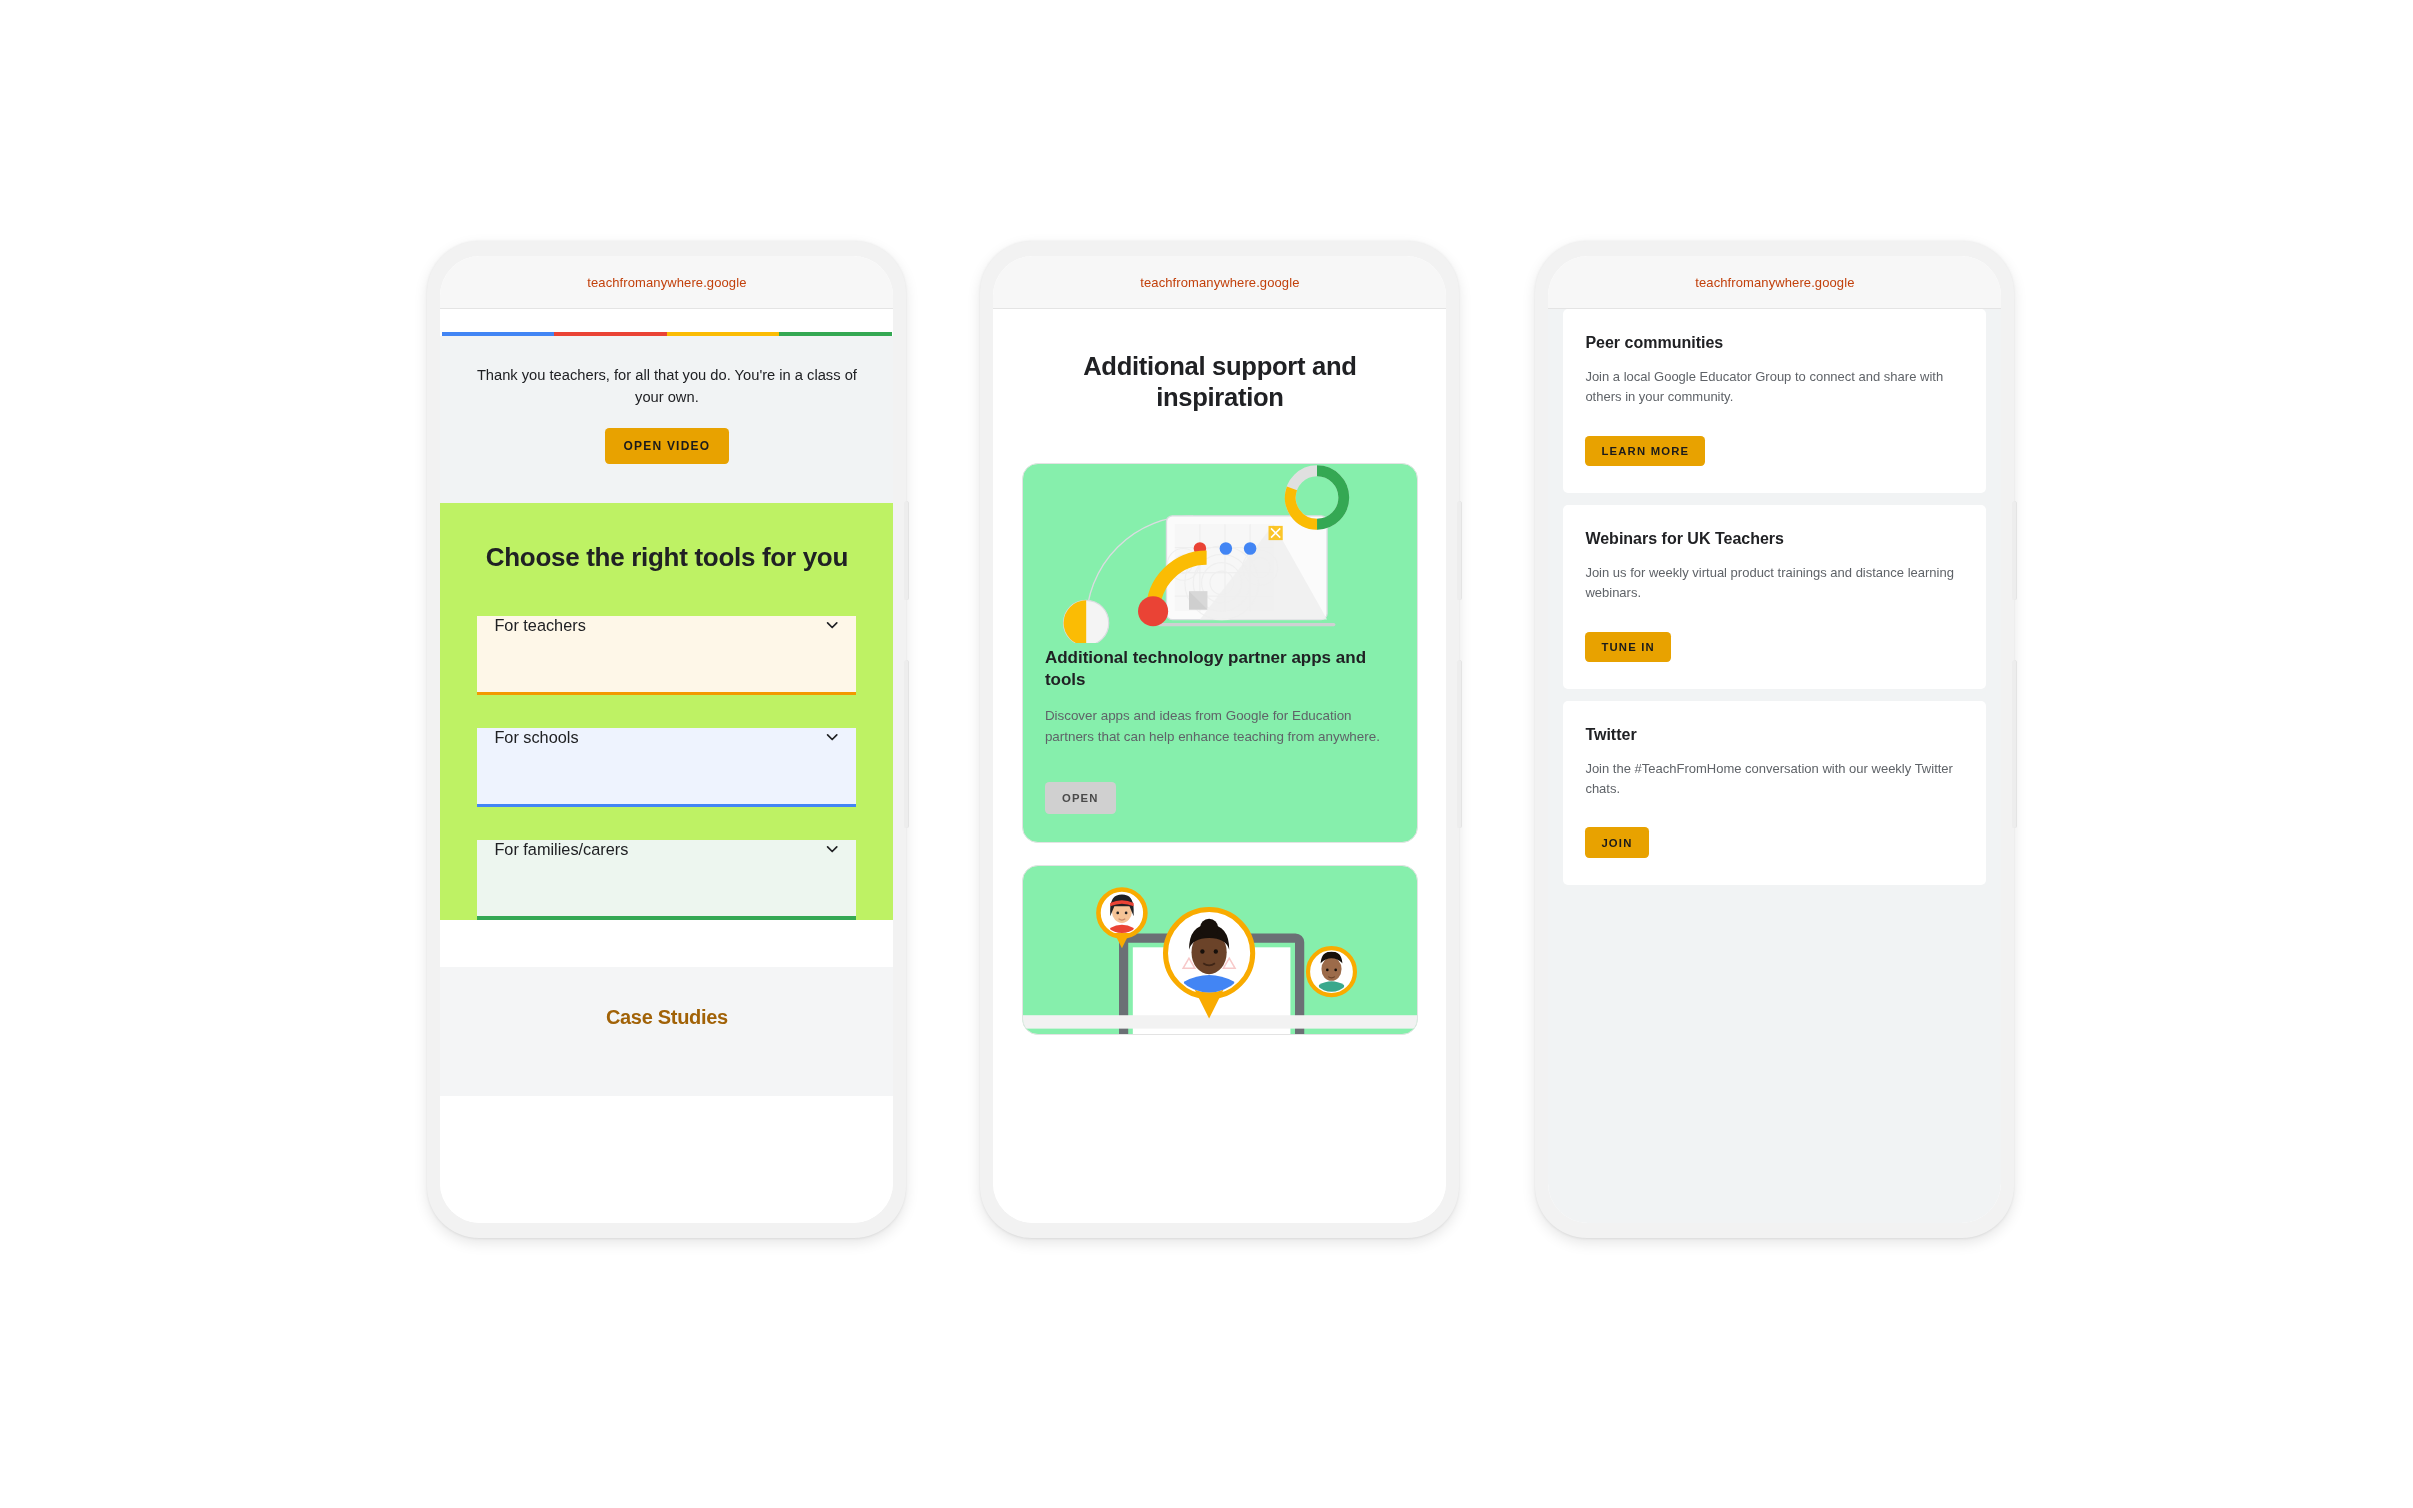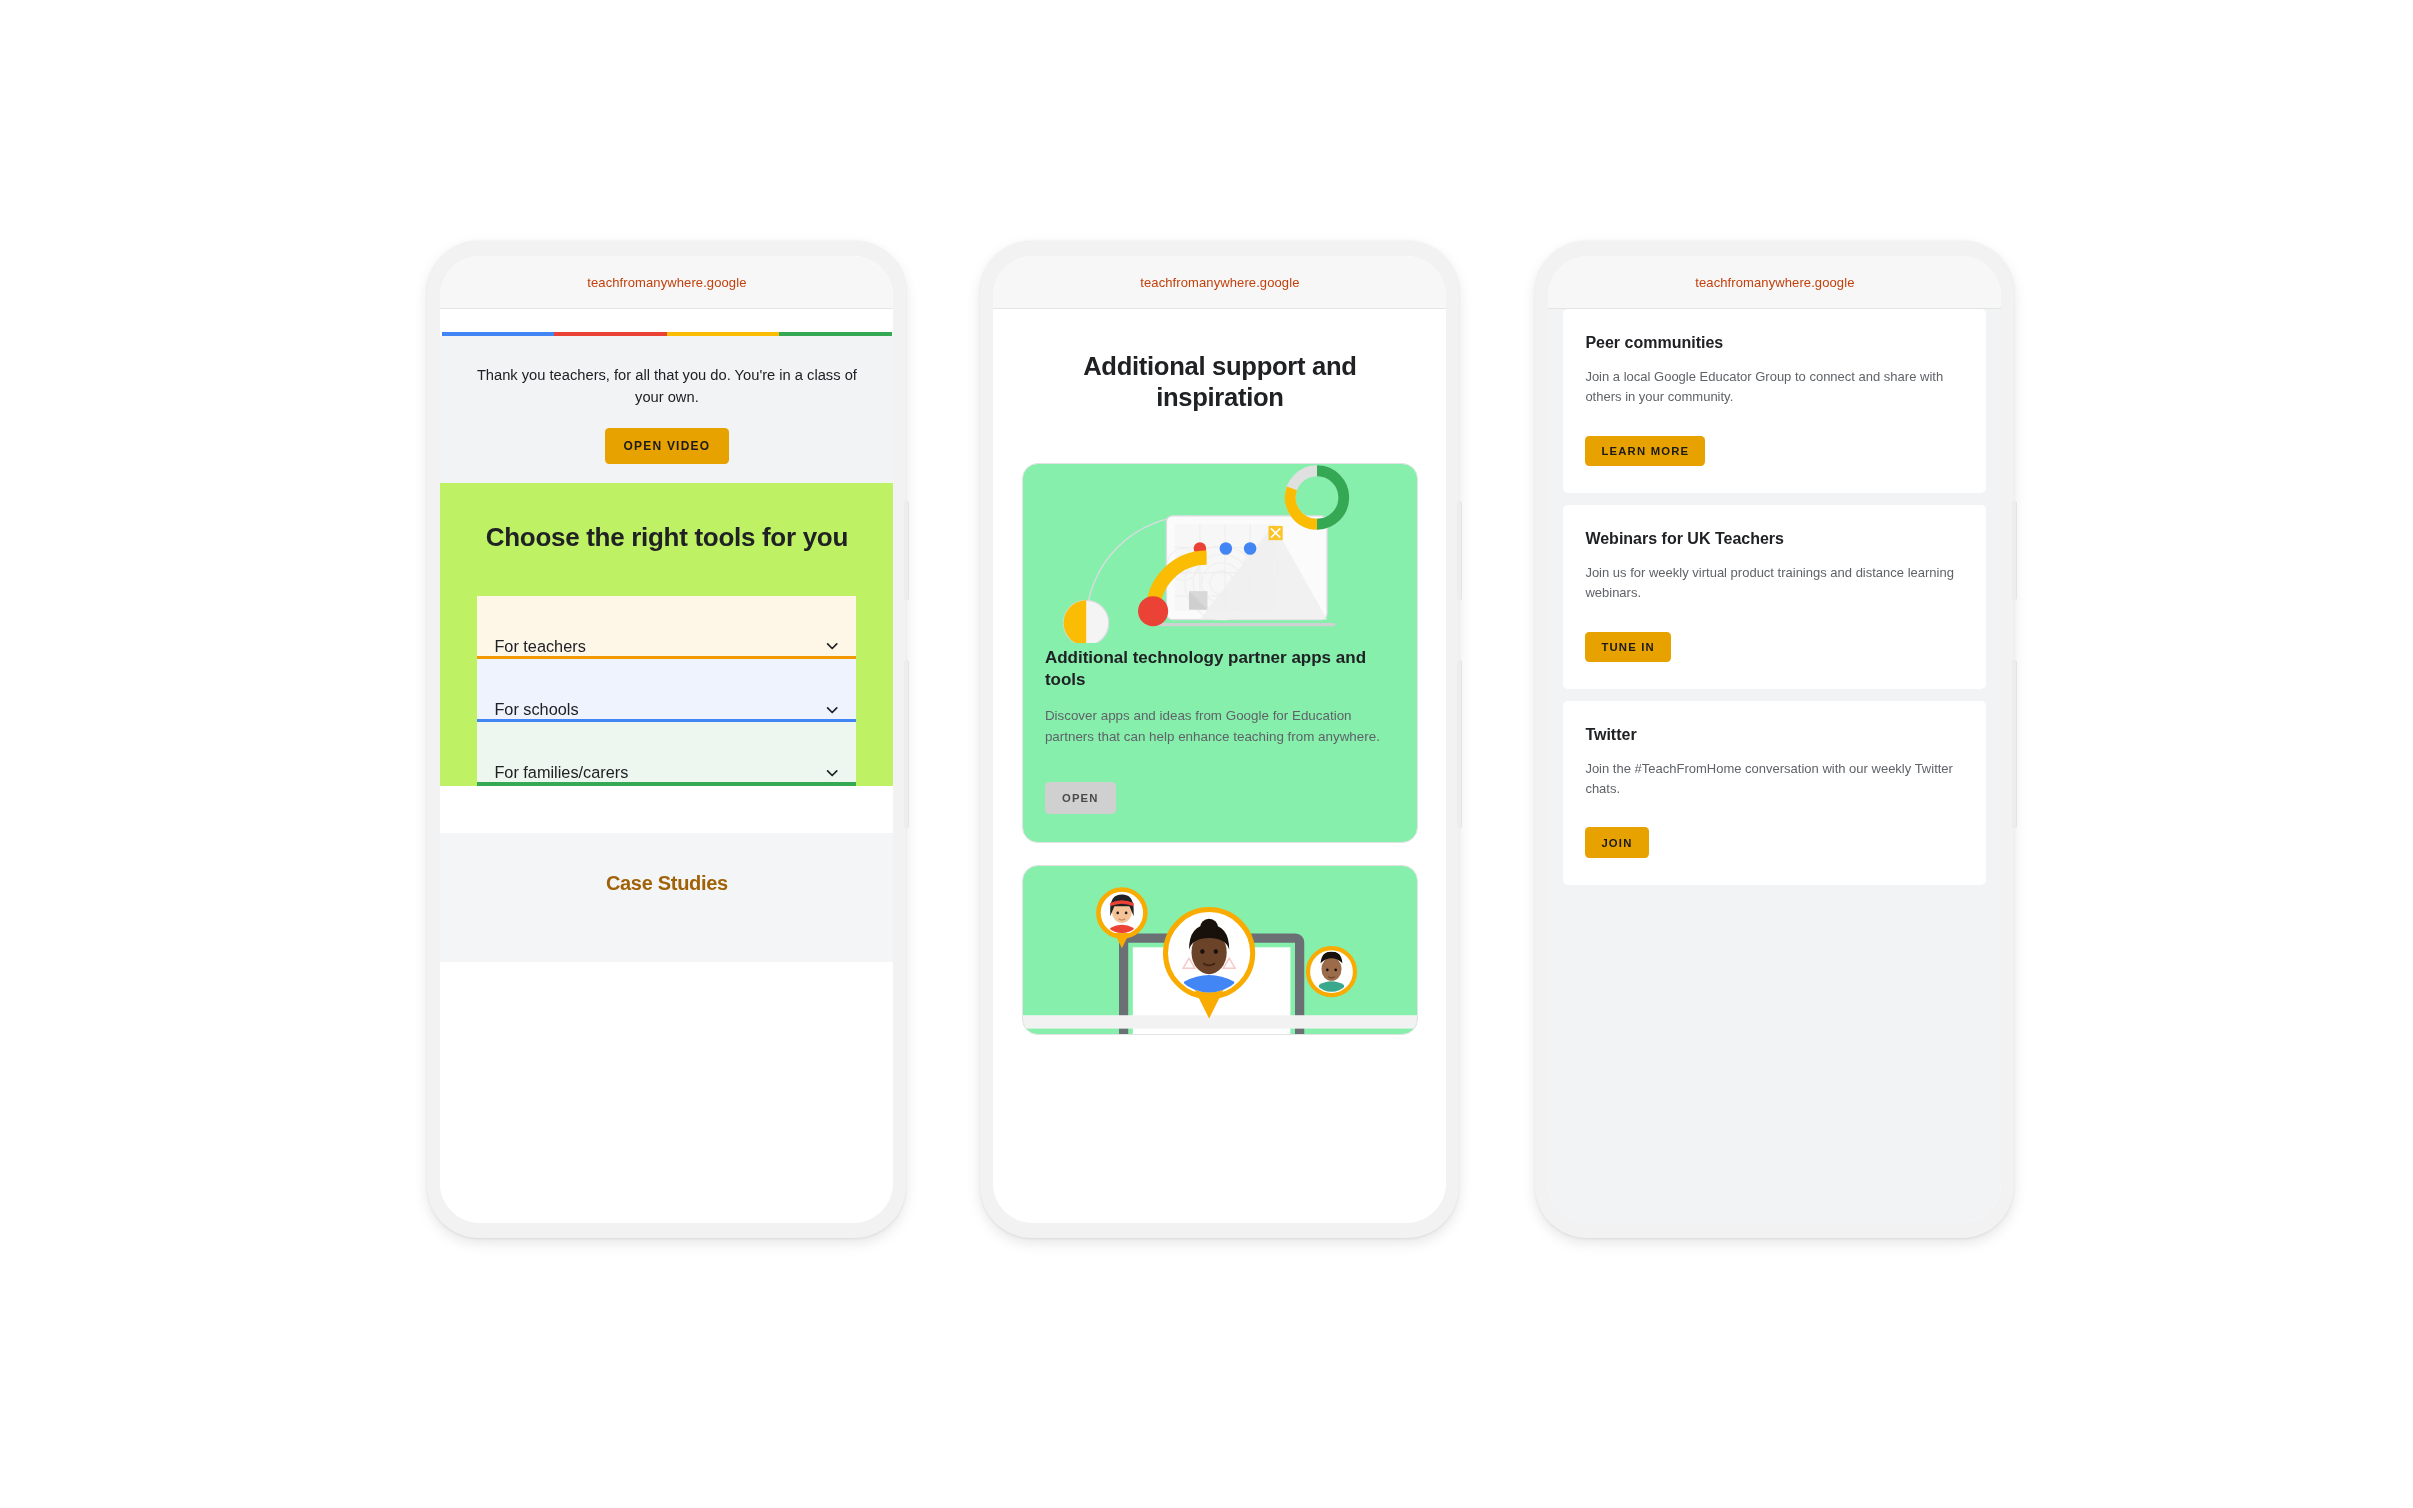--- a/index.html
+++ b/index.html
@@ -86,21 +86,21 @@
   .gbar {
     display: flex;
     height: 4.2px;
     margin: 0 1.7px;
   }
   .gbar i { flex: 1 1 0; display: block; }
 
   
   .hero {
     background: #f1f3f4;
-    padding: 28px 35px 19px 35px;
+    padding: 28px 35px 39px 35px;
     text-align: center;
   }
   .hero p {
     margin: 0 0 20px 0;
     font-size: 14.7px;
     line-height: 1.5;
     color: #202124;
   }
   .btn {
     display: inline-block;
@@ -134,25 +134,26 @@
     font-weight: bold;
     color: #202124;
     text-align: center;
     letter-spacing: -0.3px;
   }
 
   
   .accordion { margin-top: 42px; padding: 0 37px; }
   .acc-item {
     display: flex;
-    align-items: flex-end;
+    align-items: flex-start;
     justify-content: space-between;
-    height: 60px;
+    height: 76px;
     padding: 0 15px 0 17px;
     box-sizing: border-box;
+    margin-top: 33px;
   }
   .acc-item .lbl { font-size: 16.3px; color: #202124; }
   .chev {
     width: 18.4px; height: 18.4px;
     display: block;
   }
   .acc-rule { height: 3.4px; }
 
   
   .band-grey {

